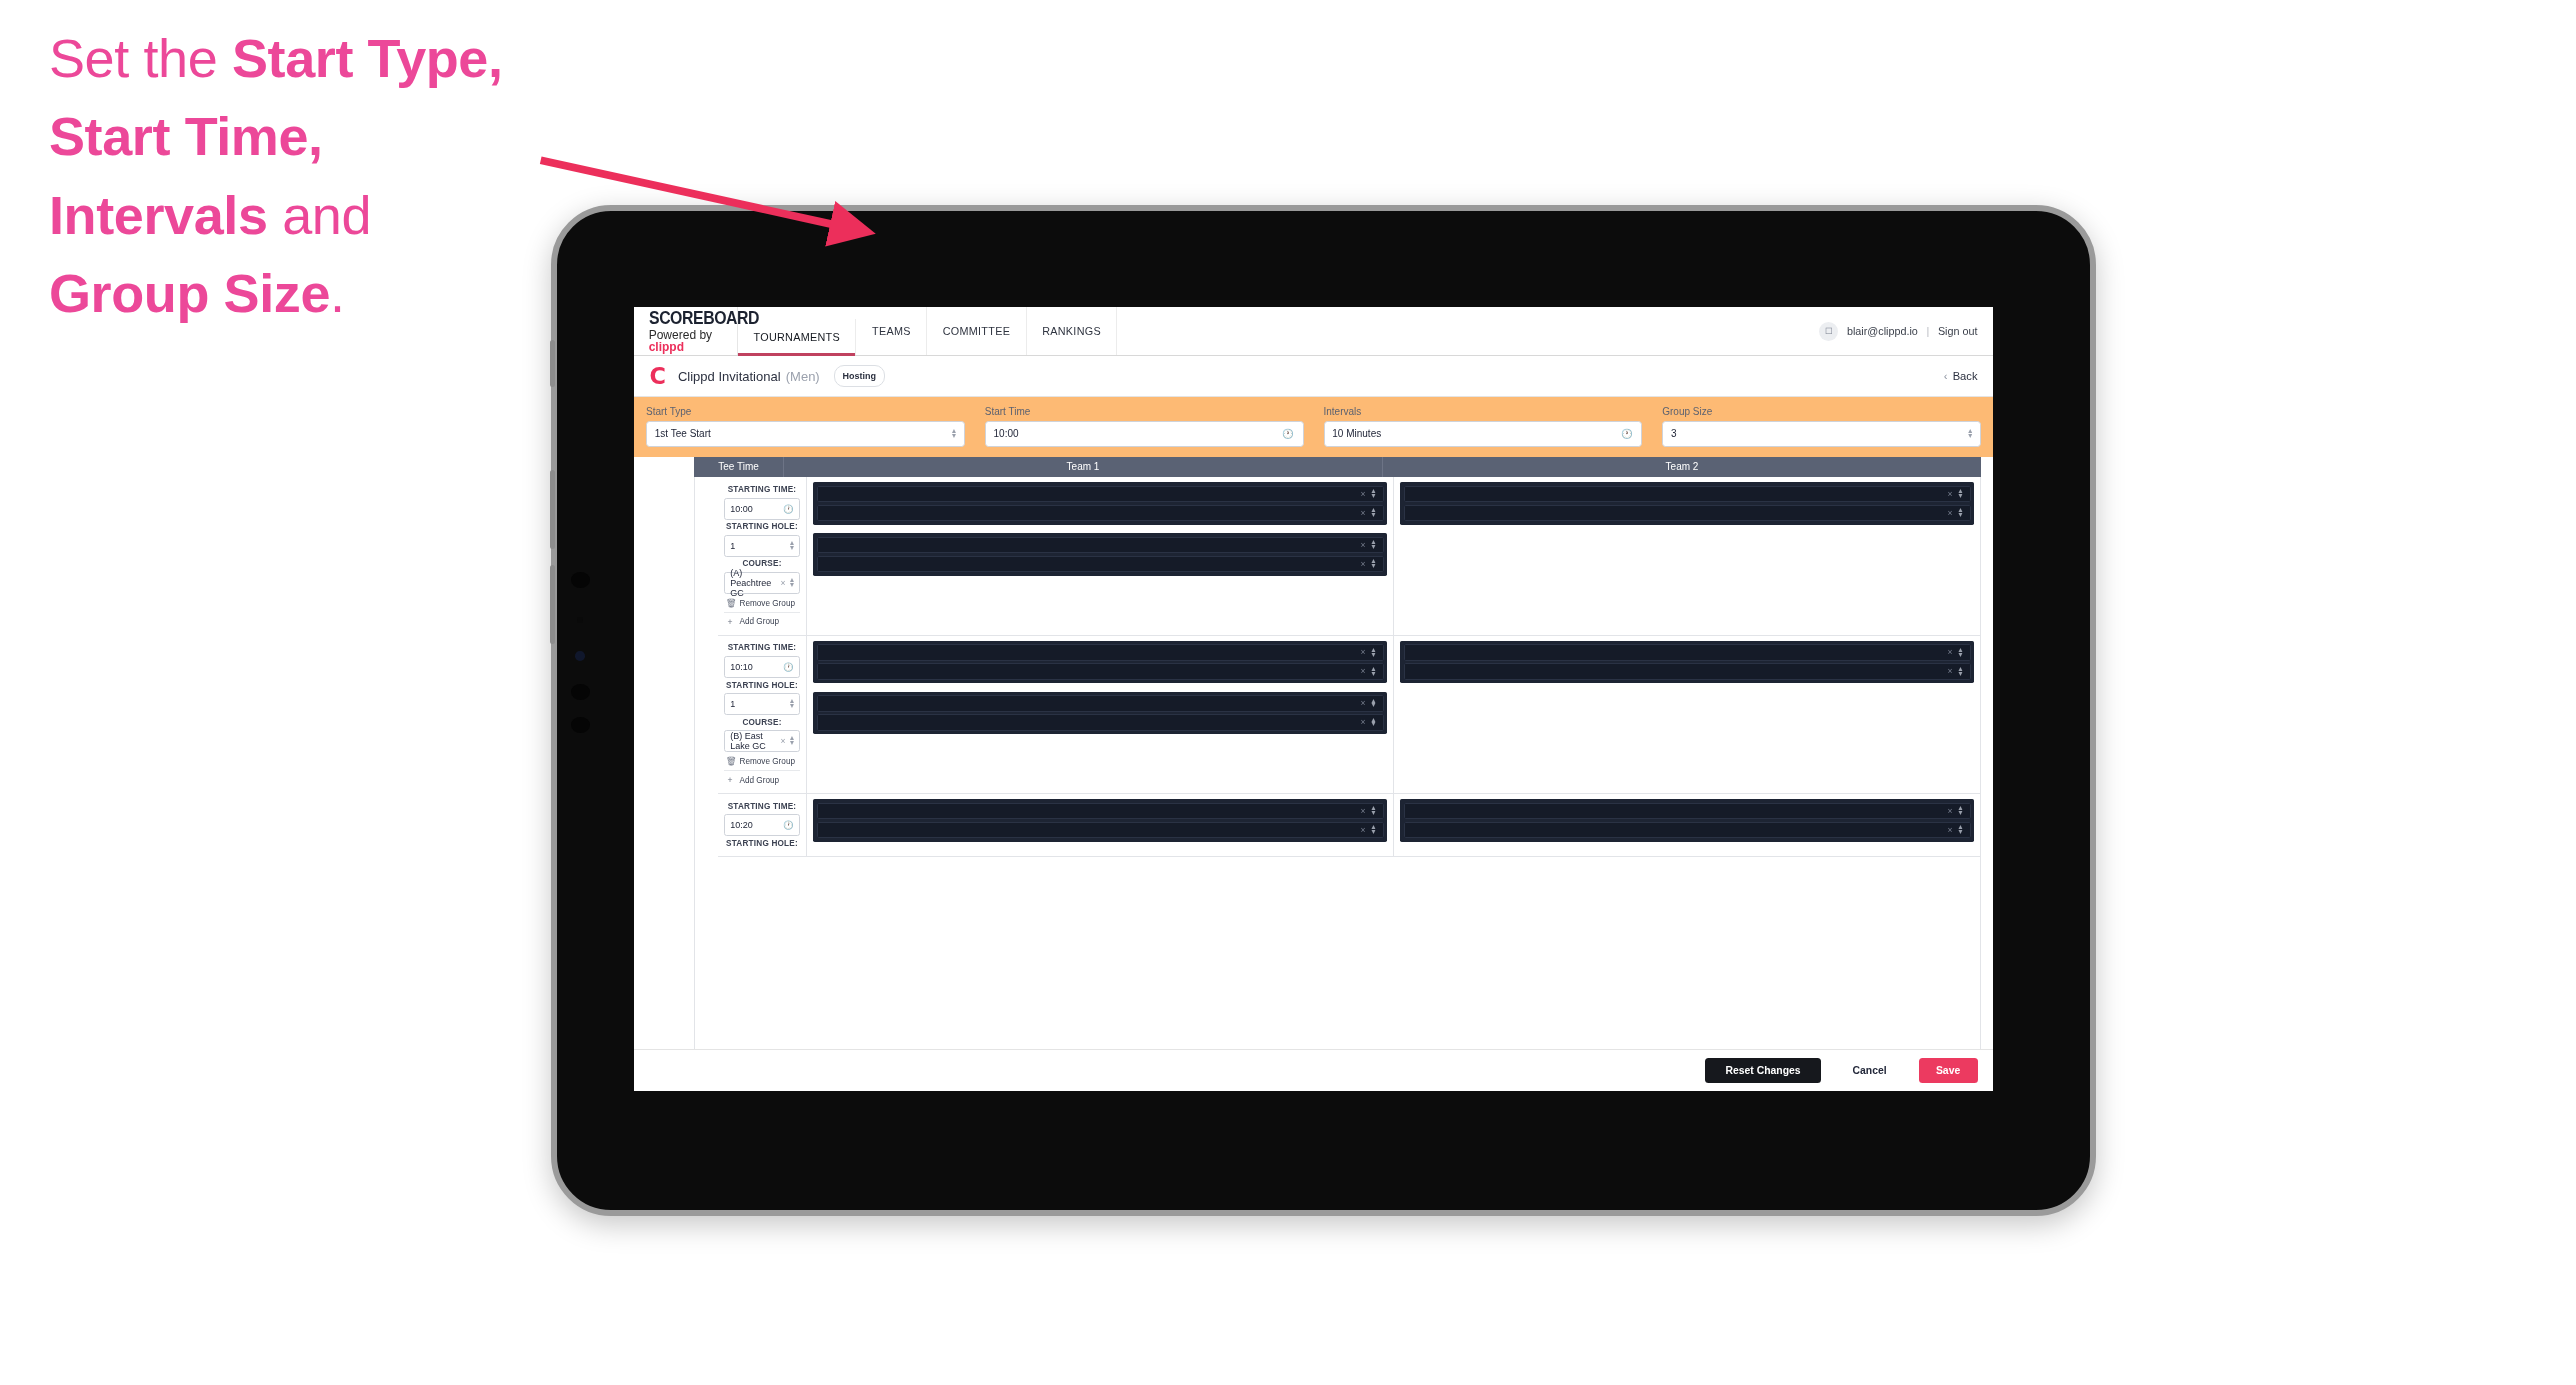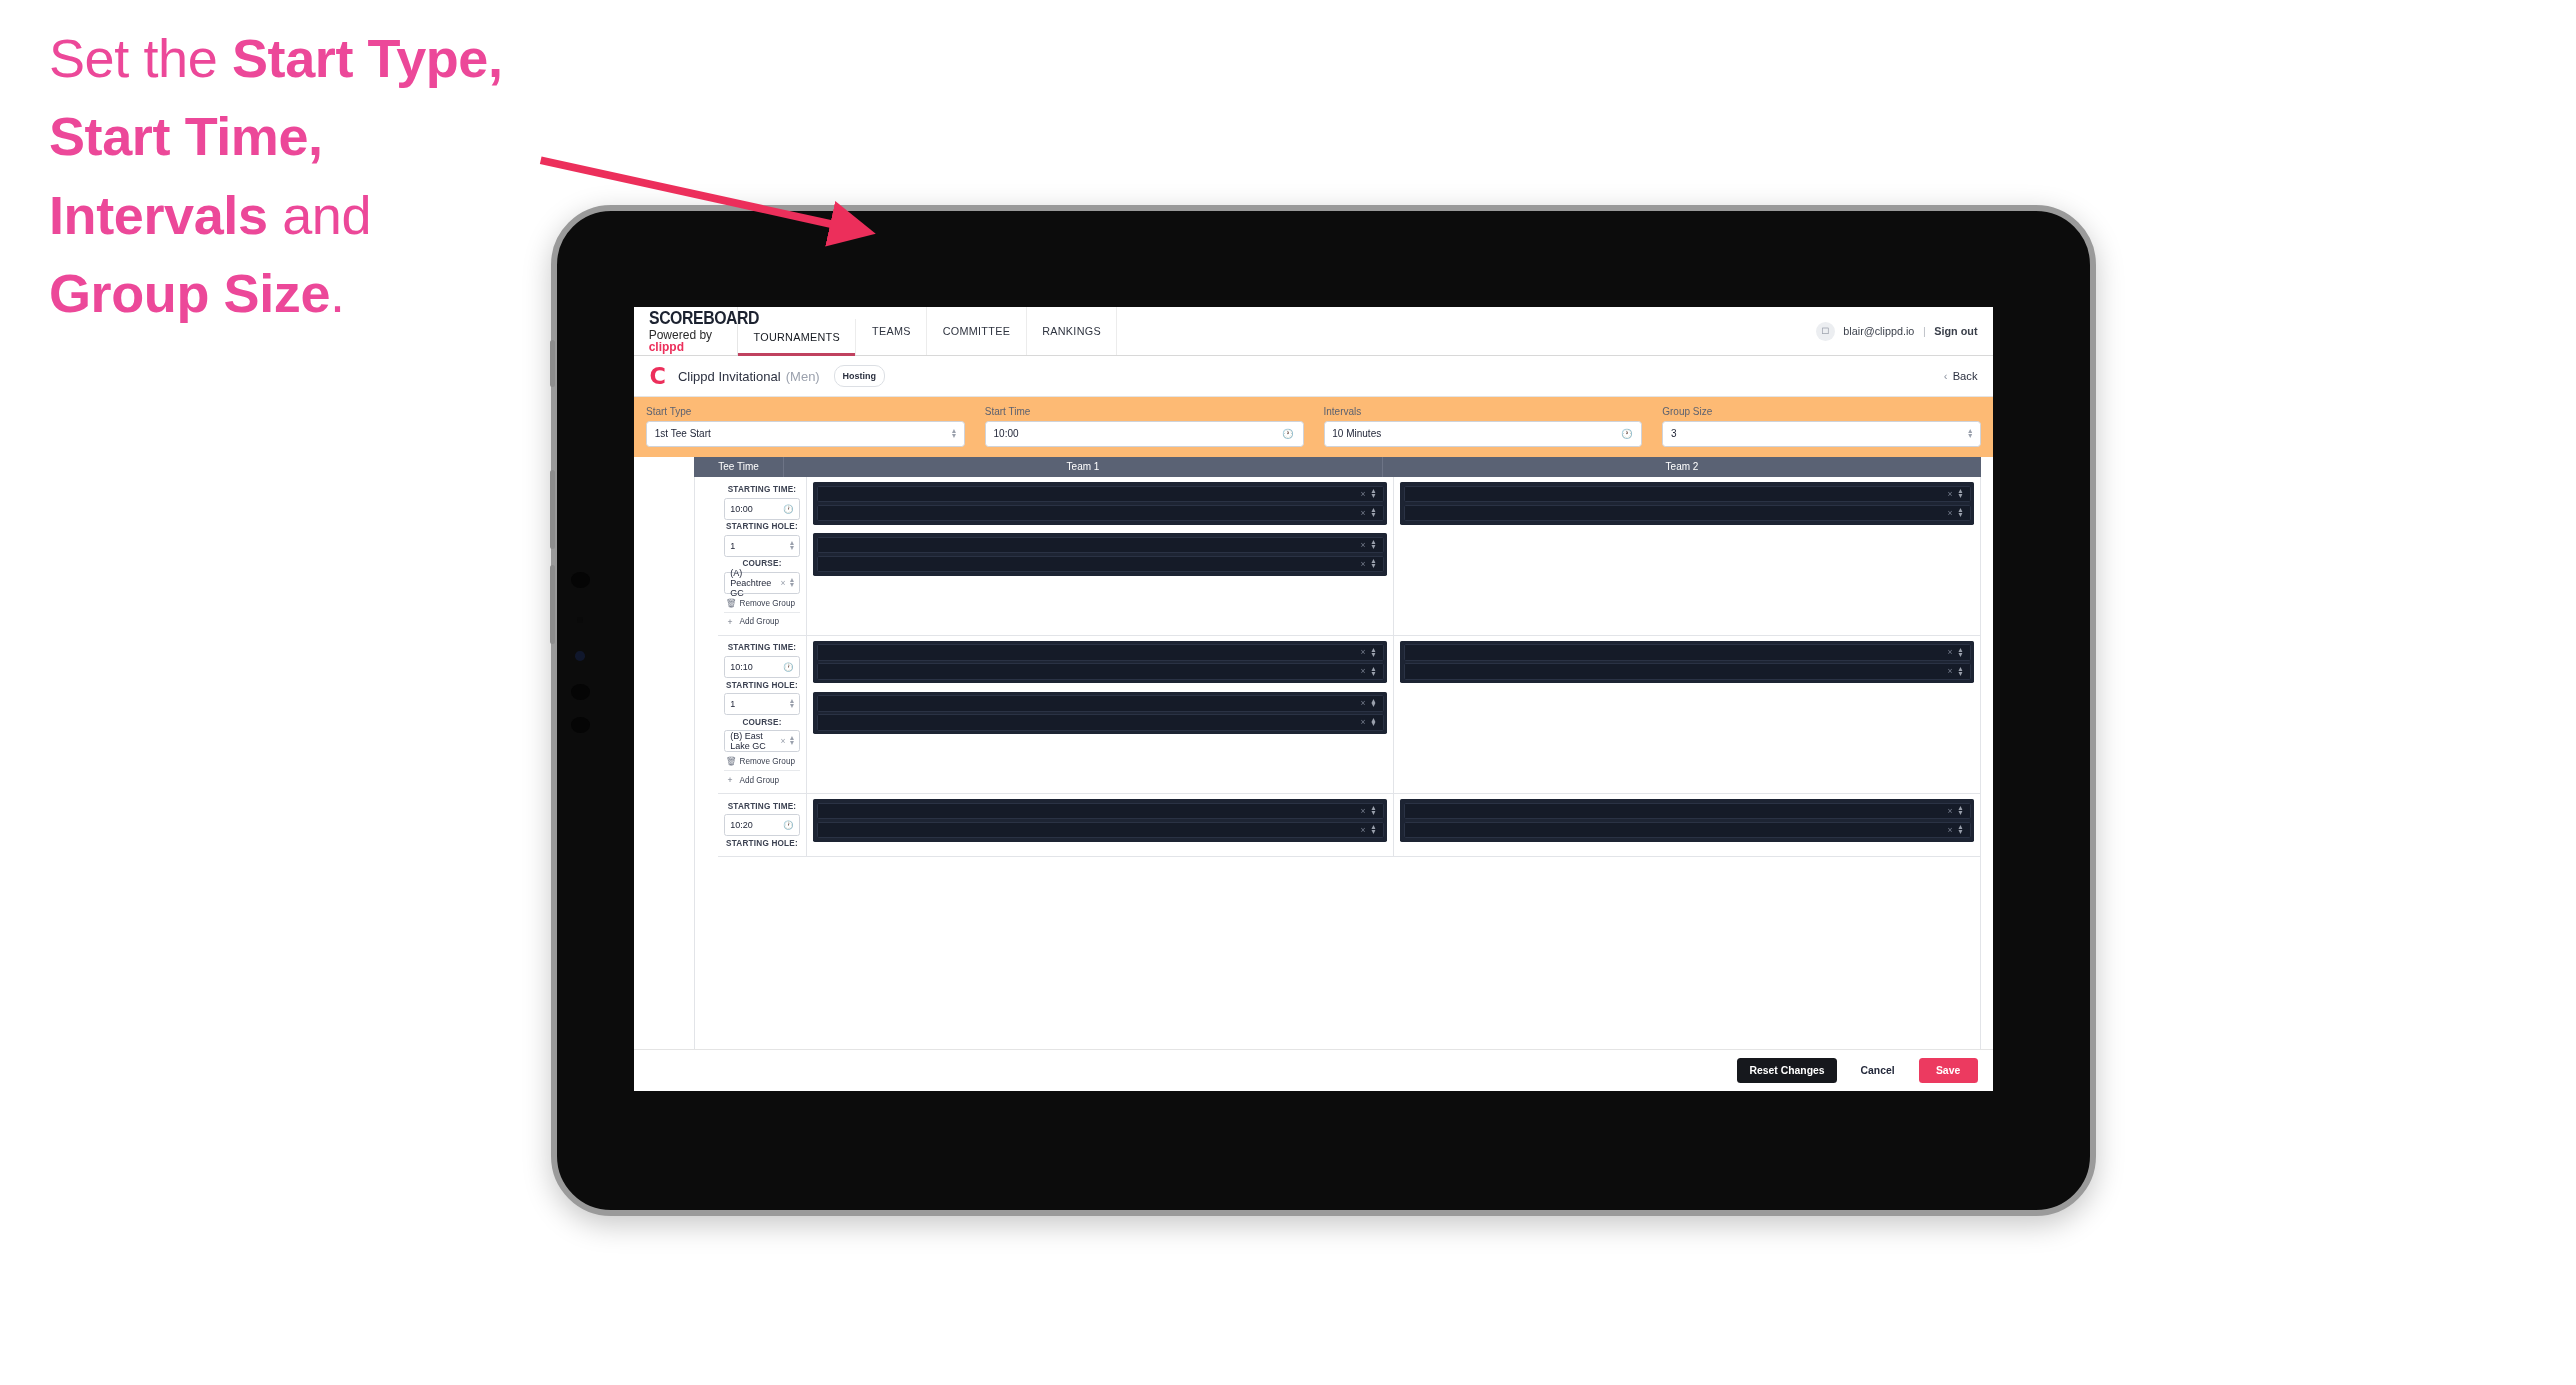--- a/index.html
+++ b/index.html
@@ -152,21 +152,21 @@
     color: #3a3f4a;
   }
   .avatar {
     width: 19px; height: 19px;
     border-radius: 50%;
     background: #eceef1;
     display: flex; align-items: center; justify-content: center;
     font-size: 8.6px; color: #7b8190;
   }
   .nav-sep { color: #b9bcc3; }
-  .signout { cursor: pointer; font-weight: bold; }
+  .signout { cursor: pointer; }
 
   
   .subhead {
     height: 40px;
     flex: 0 0 40px;
     display: flex;
     align-items: center;
     padding: 0 15.5px;
     border-bottom: 0.9px solid #e4e4e4;
     background: #fff;
@@ -352,21 +352,21 @@
     align-items: center;
     justify-content: flex-end;
     gap: 12px;
     padding-right: 15.5px;
     background: #fff;
     border-top: 0.9px solid #e4e4e4;
   }
   .btn {
     font-size: 10.4px;
     border-radius: 3.5px;
-    padding: 7px 12px;
+    padding: 7px 20px;
     cursor: pointer;
     border: none;
     font-family: "Liberation Sans", sans-serif;
   }
   .btn-reset { background: #16181d; color: #fff; font-weight: 600; }
   .btn-cancel { background: transparent; color: #23283a; font-weight: 600; }
   .btn-save { background: #ec3a60; color: #fff; font-weight: 600; padding: 7px 17.3px; }
 
   
   .arrow-svg {

